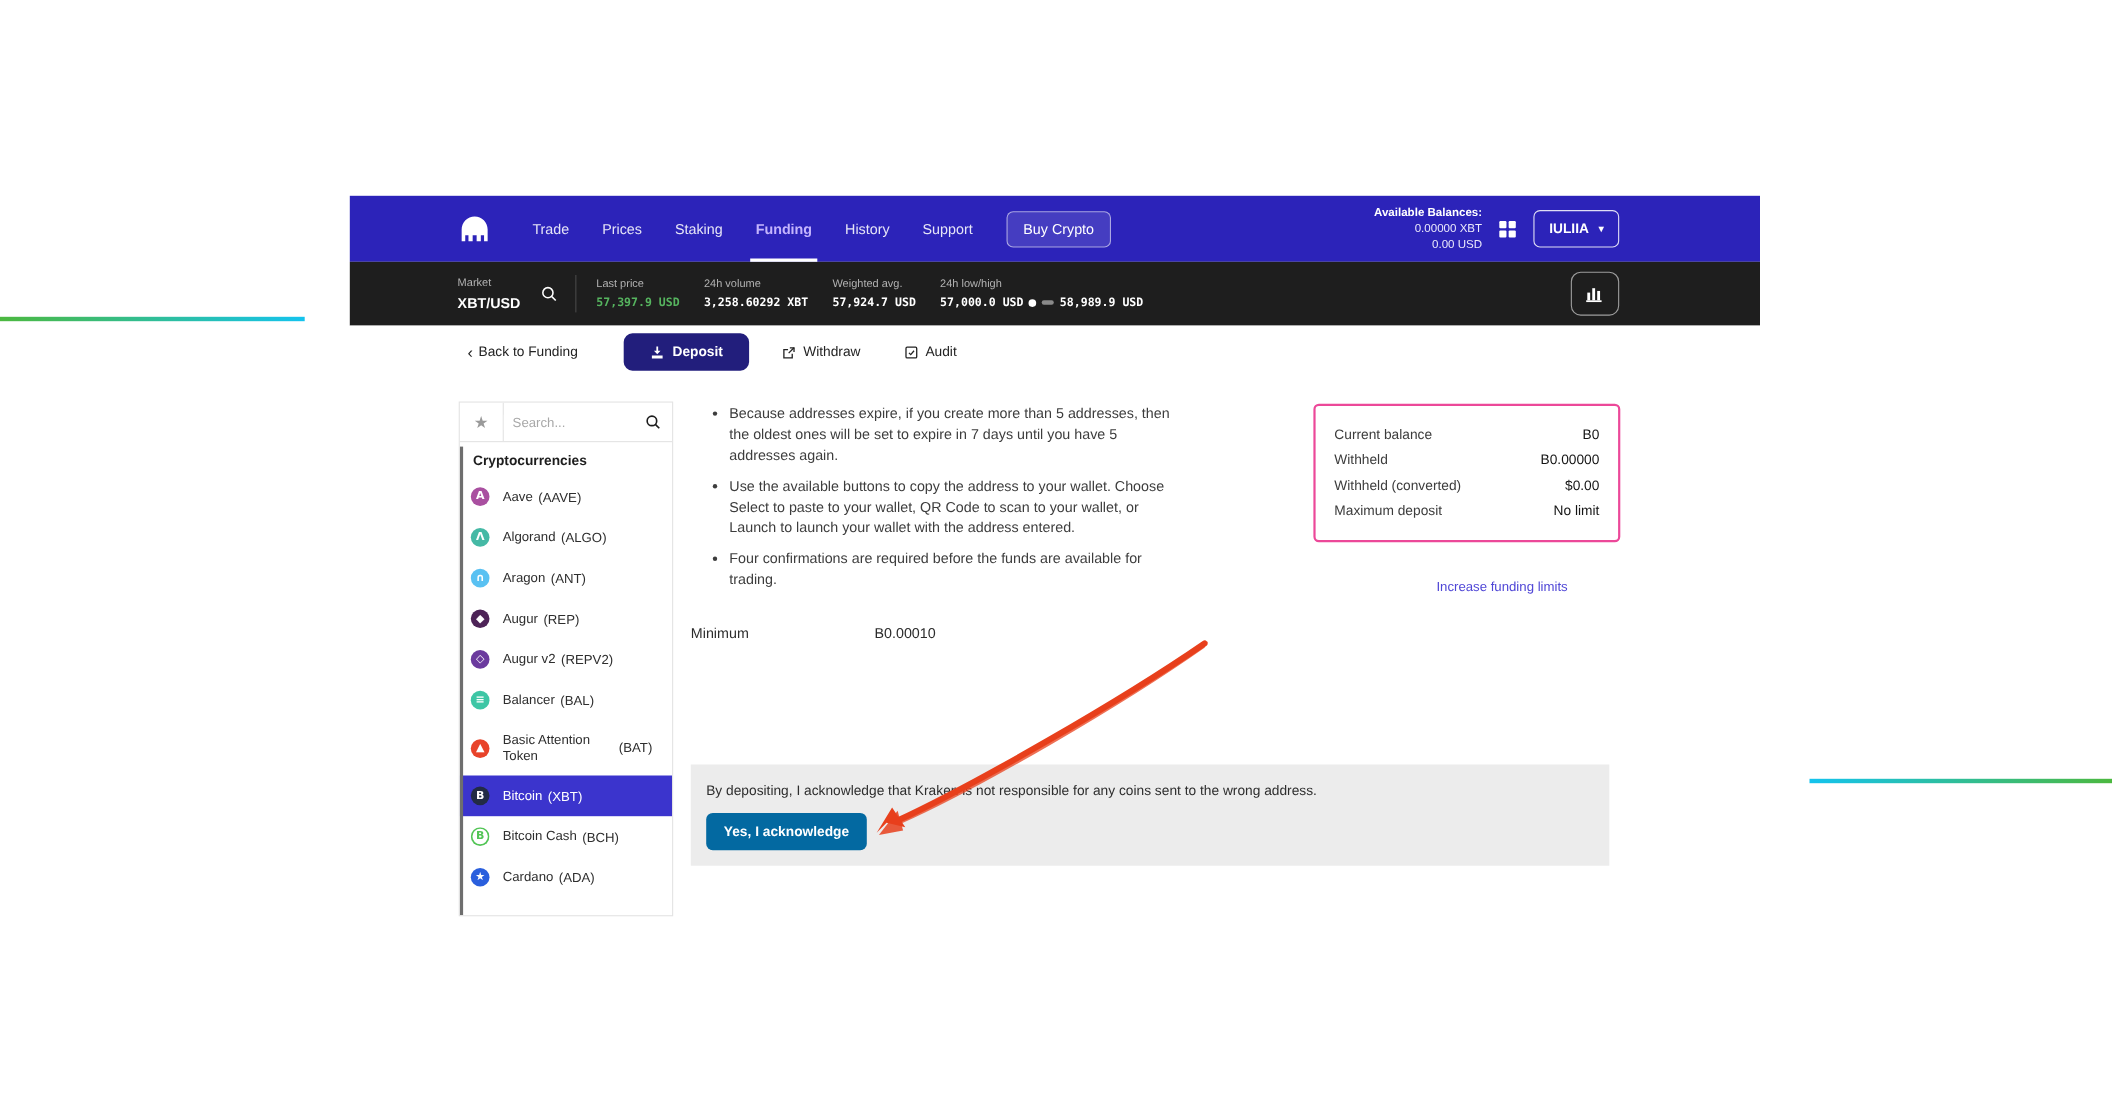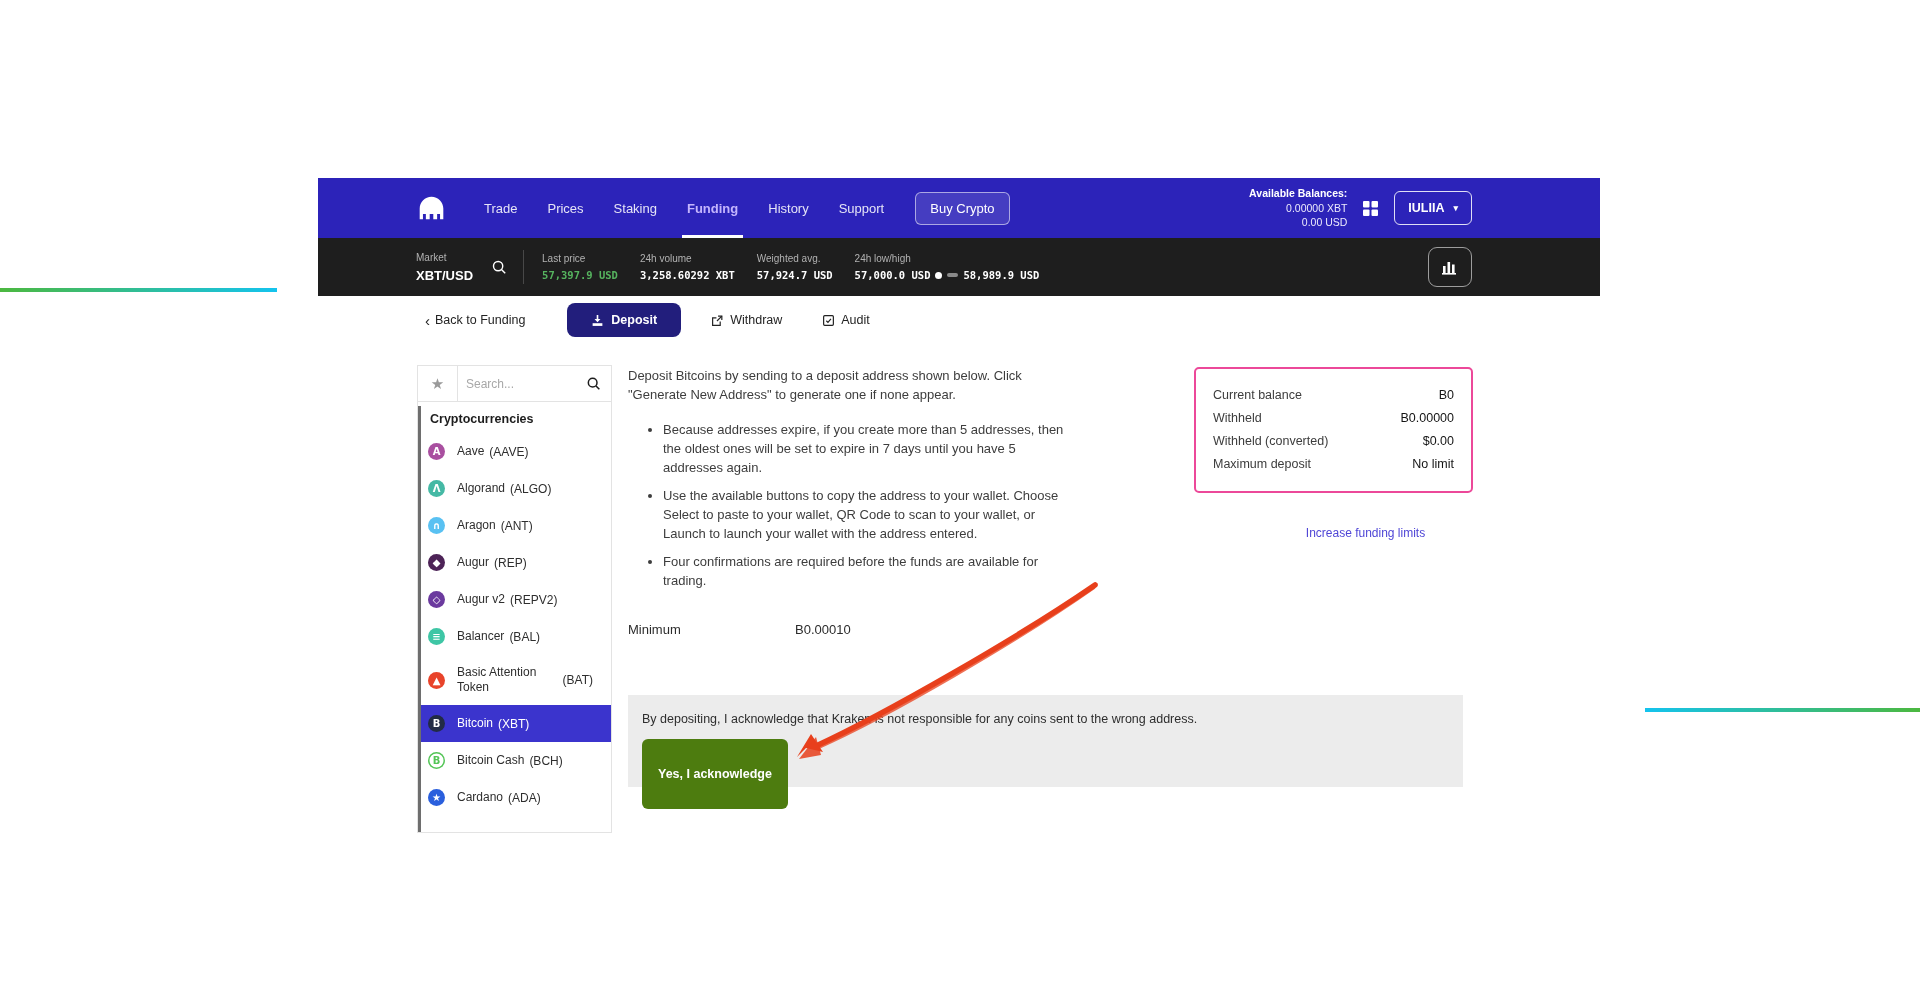--- a/index.html
+++ b/index.html
@@ -112,21 +112,21 @@
   .card-row { display:flex; justify-content:space-between; font-size:12.5px; line-height:23px; }
   .card-label { color:#3c3c3c; }
   .card-value { color:#141414; }
   .fund-link { position:absolute; left:908px; top:230px; width:279px; text-align:center;
                font-size:12px; color:#4f46d6; cursor:pointer; text-decoration:none; display:block; }
 
   
   .ack { position:absolute; left:310px; top:399px; width:835px; height:92px; background:#ececec;
          padding:17px 14px; }
   .ack-text { font-size:12.5px; color:#2e2e2e; margin-bottom:13px; }
-  .ack-btn { background:#4d7c0f; color:#fff; border:none; border-radius:6px; padding:28px 16px;
+  .ack-btn { background:#0369a1; color:#fff; border:none; border-radius:6px; padding:10px 16px;
              font-size:12.5px; font-weight:bold; cursor:pointer;
              font-family:"Liberation Sans",sans-serif; }
 
   .arrow-overlay { position:absolute; left:0; top:0; width:1282px; height:714px;
                    pointer-events:none; }
 </style>
 </head>
 <body>
 
 <div class="canvas">
@@ -318,21 +318,20 @@
           </li>
           <li class="coin">
             <span class="coin-icon" style="background:#2a5fdd">★</span>
             <span class="coin-name">Cardano</span>
             <span class="coin-sym">(ADA)</span>
           </li>
         </ul>
       </aside>
 
       <section class="main">
-        <p class="intro">Deposit Bitcoins by sending to a deposit address shown below. Click "Generate New Address" to generate one if none appear.</p>
         <ul class="bullets">
           <li>Because addresses expire, if you create more than 5 addresses, then the oldest ones will be set to expire in 7 days until you have 5 addresses again.</li>
           <li>Use the available buttons to copy the address to your wallet. Choose Select to paste to your wallet, QR Code to scan to your wallet, or Launch to launch your wallet with the address entered.</li>
           <li>Four confirmations are required before the funds are available for trading.</li>
         </ul>
         <div class="minimum-row">
           <span class="minimum-label">Minimum</span>
           <span class="minimum-value">B0.00010</span>
         </div>
       </section>

